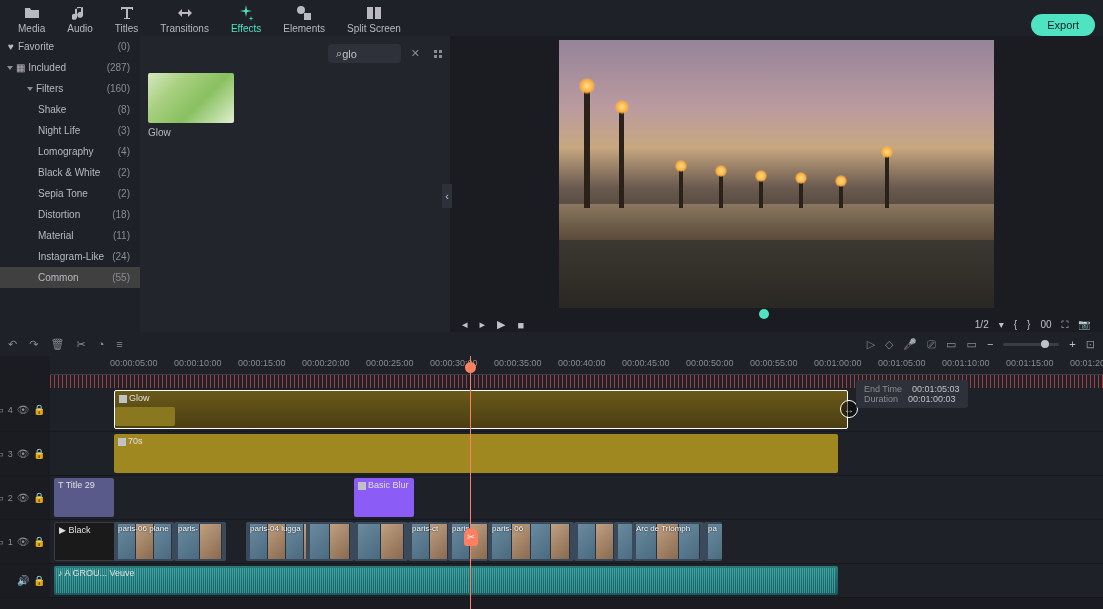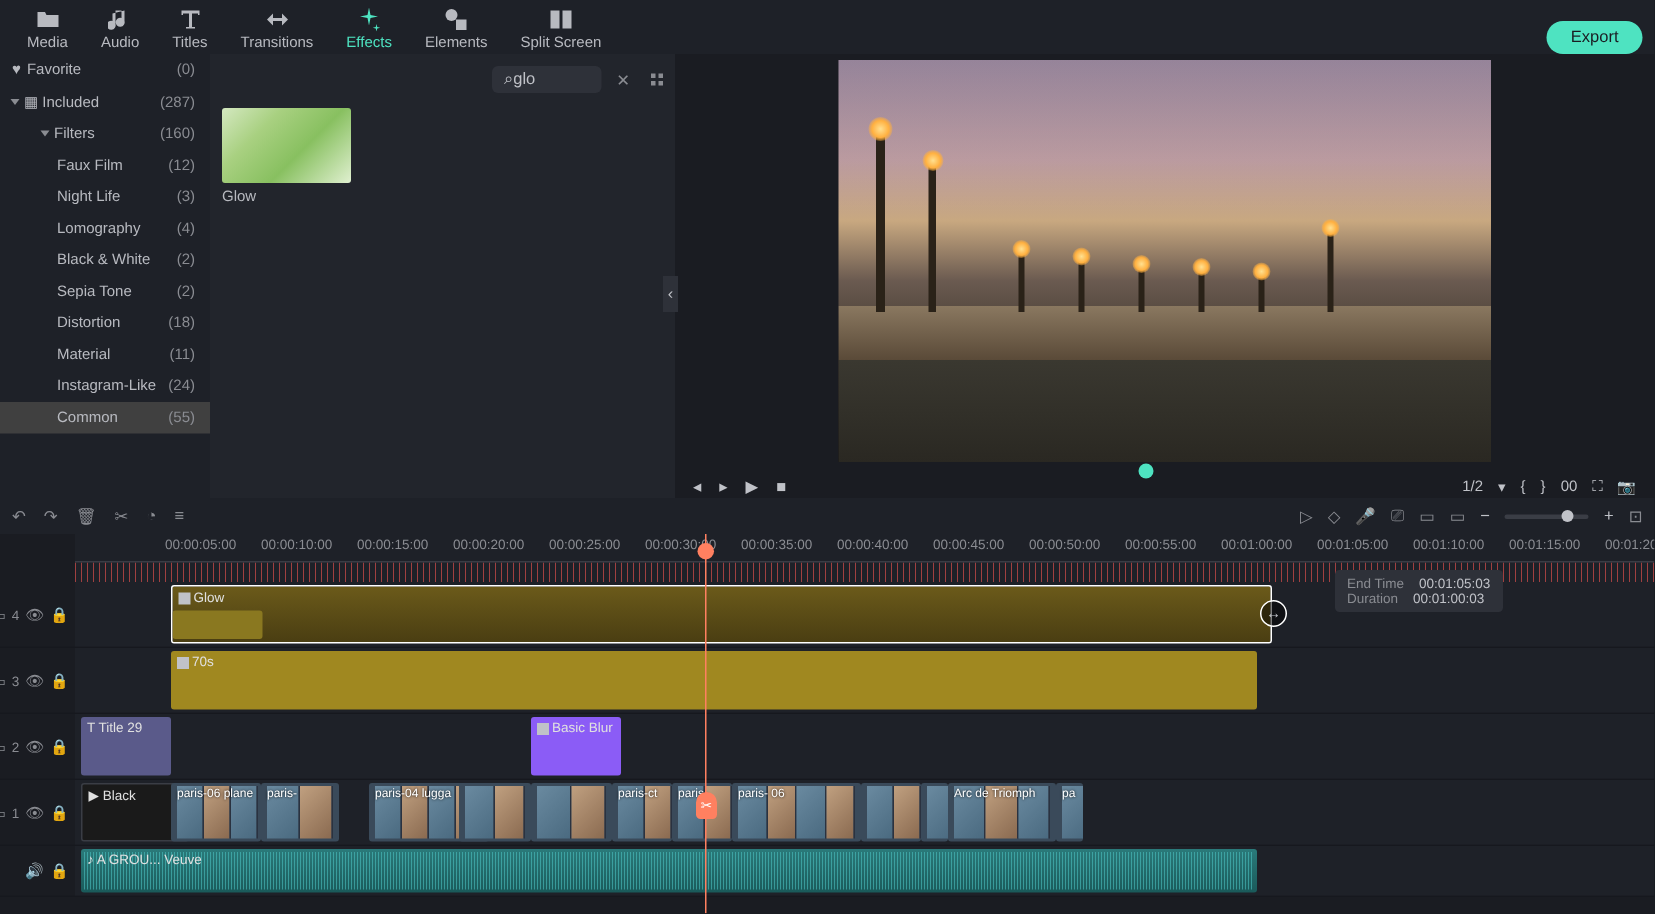--- a/index.html
+++ b/index.html
@@ -167,22 +167,22 @@
       </div>
       <div class="side-item top">
         <span><span class="chev down"></span>▦ <span>Included</span></span>
         <span class="count">(287)</span>
       </div>
       <div class="side-item sub">
         <span><span class="chev down"></span><span>Filters</span></span>
         <span class="count">(160)</span>
       </div>
       <div class="side-item sub2">
-          <span>Faux Film</span>
-          <span class="count">(12)</span>
+          <span>Shake</span>
+          <span class="count">(8)</span>
         </div>
       <div class="side-item sub2">
           <span>Night Life</span>
           <span class="count">(3)</span>
         </div>
       <div class="side-item sub2">
           <span>Lomography</span>
           <span class="count">(4)</span>
         </div>
       <div class="side-item sub2">
@@ -324,21 +324,21 @@
             <span>4</span>
             <span class="tico">👁</span>
             <span class="tico">🔒</span>
           </div>
         <div class="track-body">
           <div class="clip glow" style="left:64px;width:734px;">
             <span class="cicon"></span><span>Glow</span>
             <div class="clip glow-inner"></div>
           </div>
           <div class="resize-handle" style="left:790px;top:12px;">↔</div>
-          <div class="tooltip" style="left:840px;top:-8px;text-align:center;">
+          <div class="tooltip" style="left:806px;top:-8px;text-align:center;">
             <div class="tooltip-row">
                 <span>End Time</span>
                 <span>00:01:05:03</span>
               </div>
             <div class="tooltip-row">
                 <span>Duration</span>
                 <span>00:01:00:03</span>
               </div>
           </div>
         </div>

